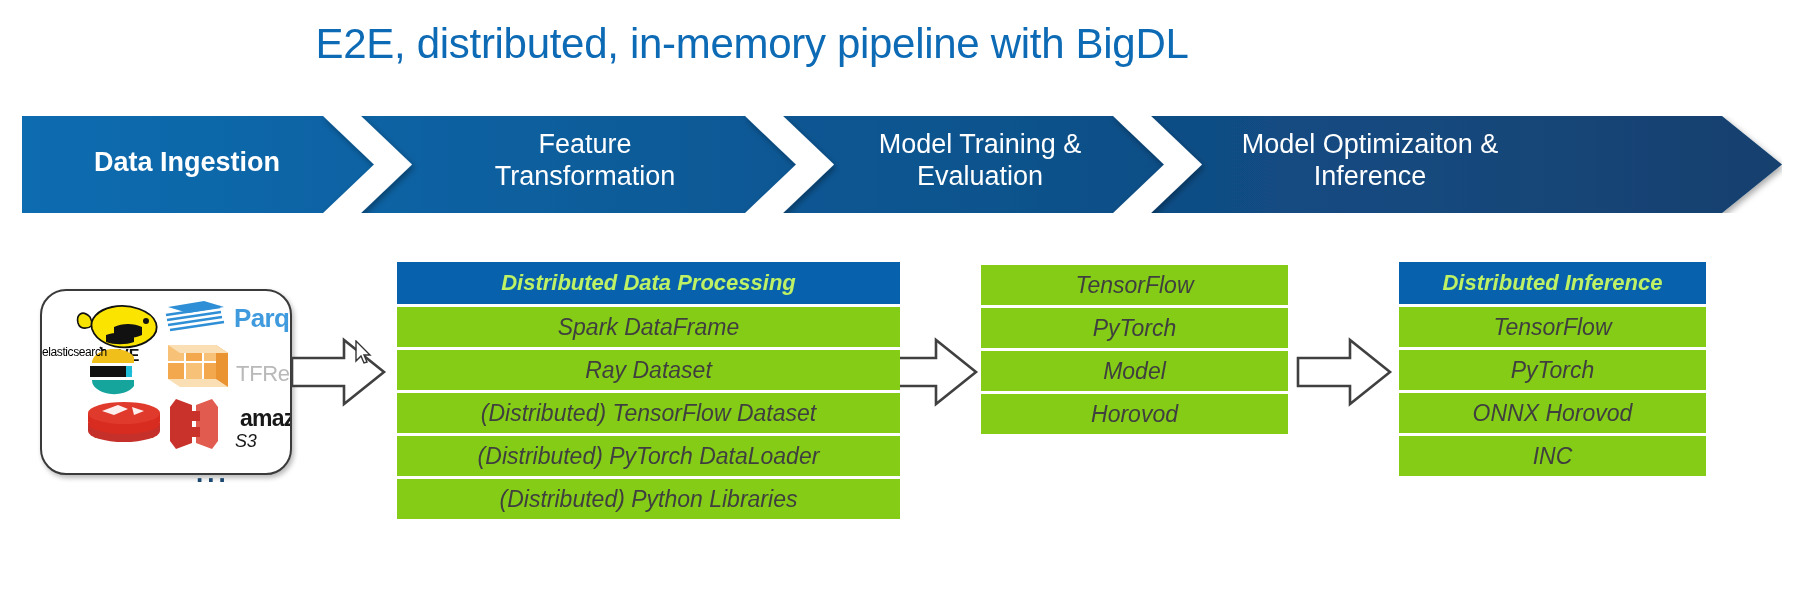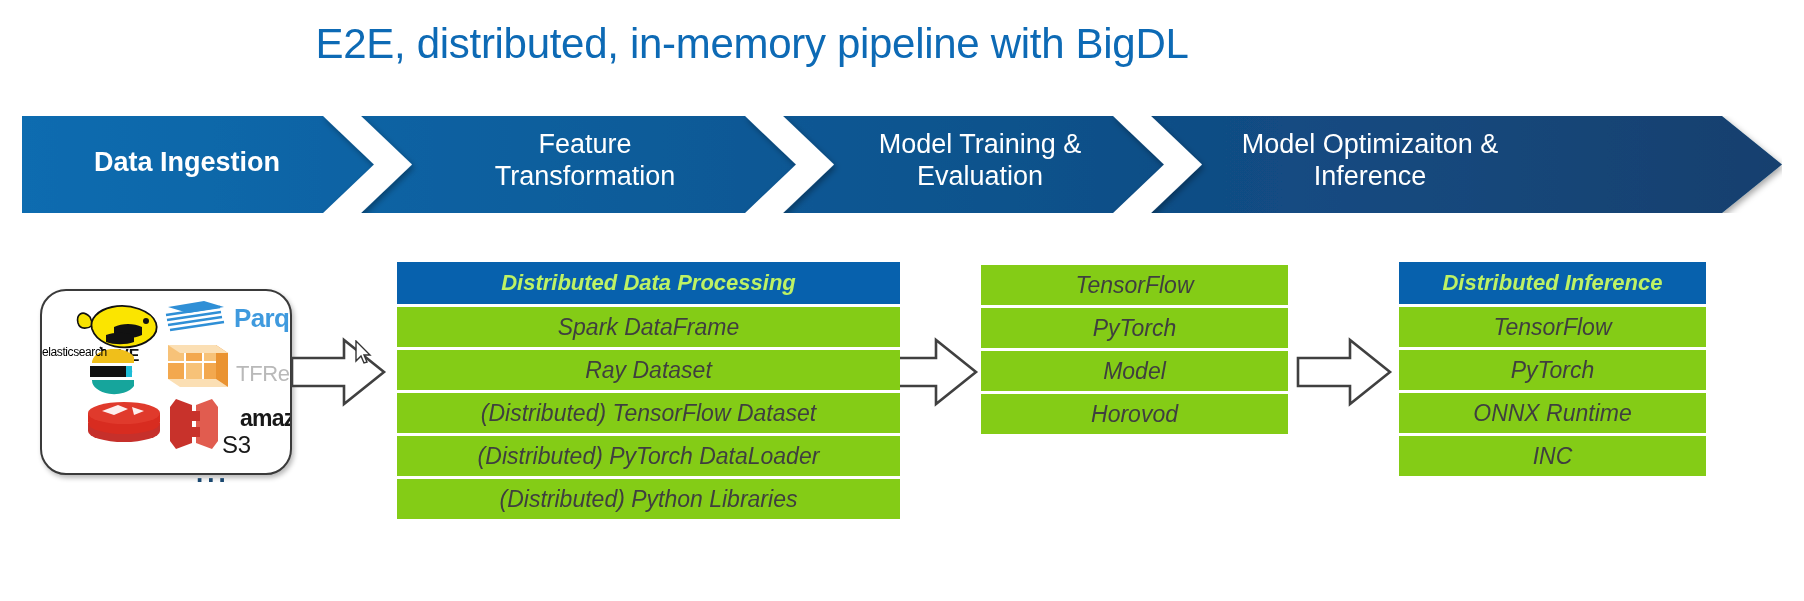--- a/index.html
+++ b/index.html
@@ -64,22 +64,22 @@
   }
   .lbl-tfrecord{
     position:absolute;left:76px;top:22px;
     font-size:22px;color:#b9b9b9;letter-spacing:-0.3px;
   }
   .lbl-amazon{
     position:absolute;left:78px;top:12px;
     font-size:23px;color:#181818;font-weight:700;letter-spacing:-0.8px;line-height:23px;
   }
   .lbl-s3{
-    position:absolute;left:60px;top:36px;
-    font-size:24px;color:#181818;letter-spacing:-0.2px;
+    position:absolute;left:73px;top:36px;
+    font-size:18px;color:#181818;letter-spacing:-0.2px;font-style:italic;
   }
   .lbl-hive{
     position:absolute;left:42px;top:48px;
     font-size:16px;color:#111111;font-weight:800;letter-spacing:0px;
     -webkit-text-stroke:0px;
   }
   .ellipsis{
     position:absolute;left:196px;top:468px;
     letter-spacing:4px;
     font-size:26px;font-weight:700;color:#19476f;line-height:10px;
@@ -275,21 +275,21 @@
     <div class="row">TensorFlow</div>
     <div class="row">PyTorch</div>
     <div class="row">Model</div>
     <div class="row">Horovod</div>
   </div>
 
   <div class="tbl" style="left:1399px;top:262px;width:307px;border-radius:25px;">
     <div class="hdr">Distributed Inference</div>
     <div class="row">TensorFlow</div>
     <div class="row">PyTorch</div>
-    <div class="row">ONNX Runtime</div>
+    <div class="row">ONNX Horovod</div>
     <div class="row">INC</div>
   </div>
 
   <div class="cursor">
     <svg width="18" height="26" viewBox="0 0 18 26" xmlns="http://www.w3.org/2000/svg">
       <path d="M1,1 L1,21 L6,16 L9,23 L12,22 L9,15 L15,15 Z" fill="#ffffff" stroke="#333333" stroke-width="1.4"></path>
     </svg>
   </div>
 
 </div>

